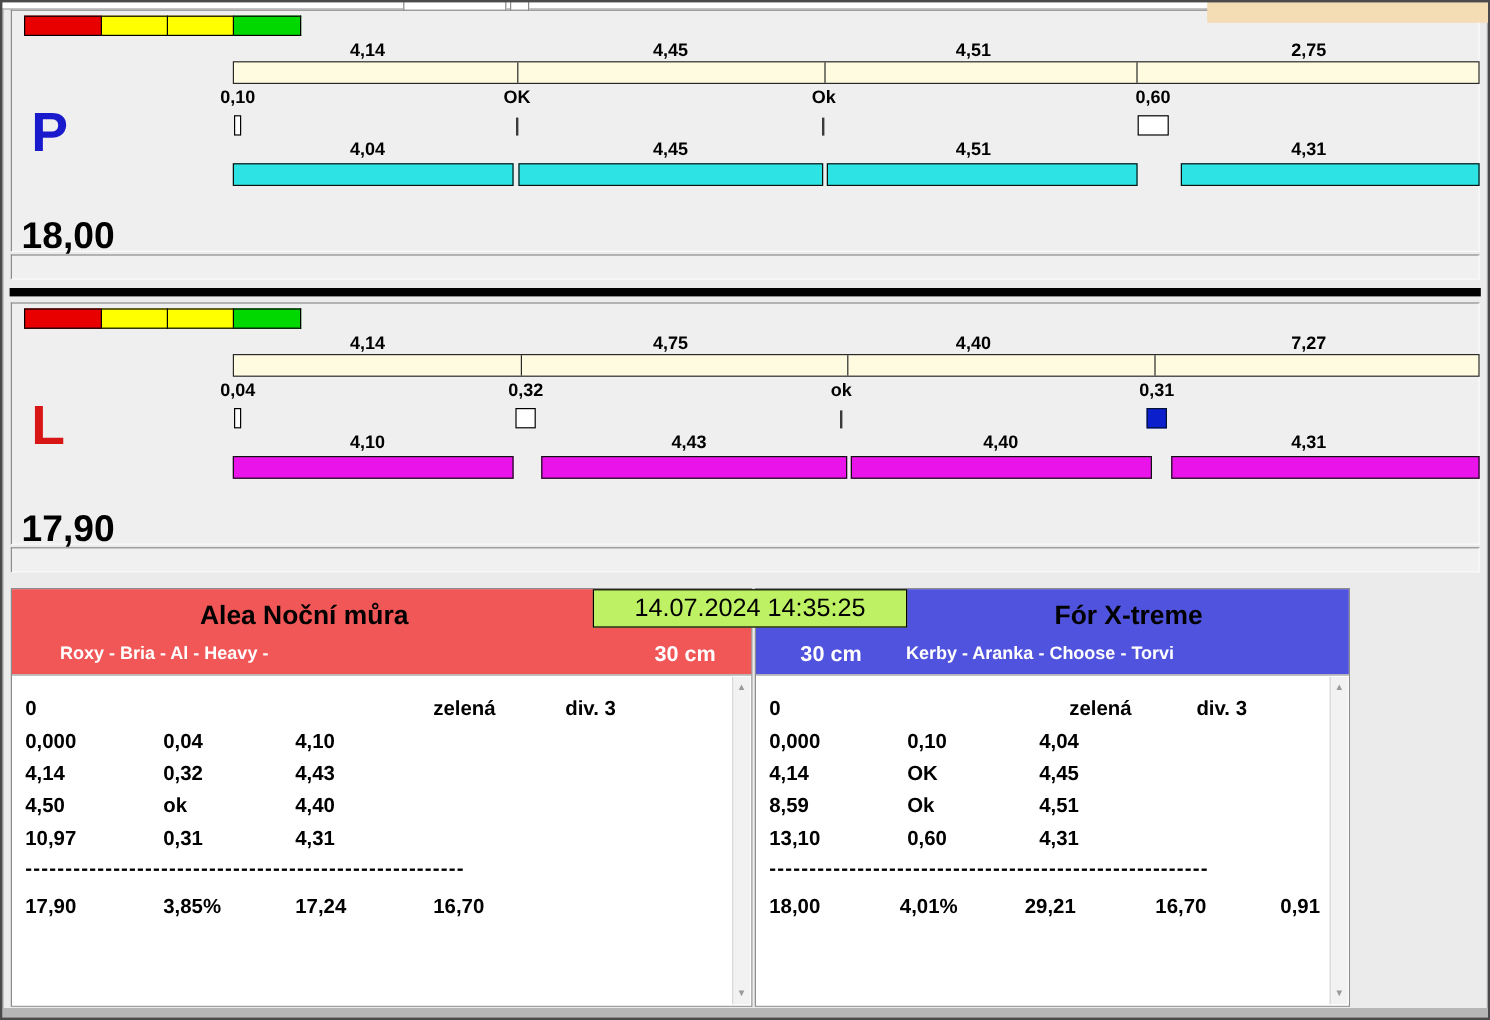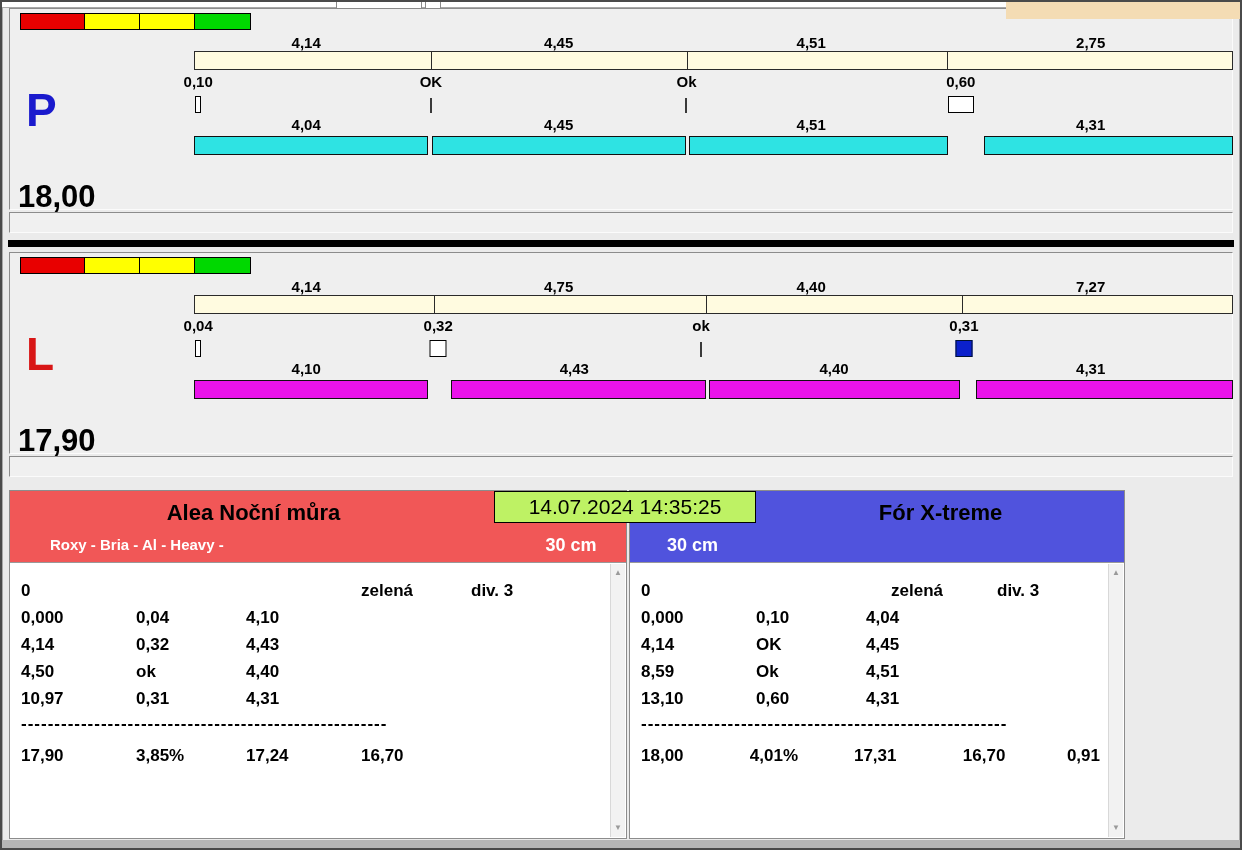--- a/index.html
+++ b/index.html
@@ -249,20 +249,21 @@
         <span class="arr dn">▼</span>
       </div>
     </div>
   </section>
 
   <section class="team team-right">
     <header class="thead thead-blue">
       <div class="ttitle">Fór X-treme</div>
       <div class="tsub">
         <span class="tsize">30 cm</span>
+        <span class="tmembers">Kerby - Aranka - Choose - Torvi</span>
       </div>
     </header>
     <div class="tbody">
       <div class="trow rfirst">
         <span class="rf-a">0</span>
         <span class="rf-zel">zelená</span>
         <span>div. 3</span>
       </div>
       <div class="trow">
         <span class="cc1">0,000</span>
@@ -281,21 +282,21 @@
       </div>
       <div class="trow">
         <span class="cc1">13,10</span>
         <span class="cc2">0,60</span>
         <span class="cc3">4,31</span>
       </div>
       <div class="tsep">-------------------------------------------------------</div>
       <div class="trow tsum">
         <span class="cc1">18,00</span>
         <span class="cc2">4,01%</span>
-        <span class="cc3">17,31</span>
+        <span class="cc3">29,21</span>
         <span class="cc4">16,70</span>
         <span class="cc5">0,91</span>
       </div>
       <div class="sbar">
         <span class="arr up">▲</span>
         <span class="arr dn">▼</span>
       </div>
     </div>
   </section>
 

